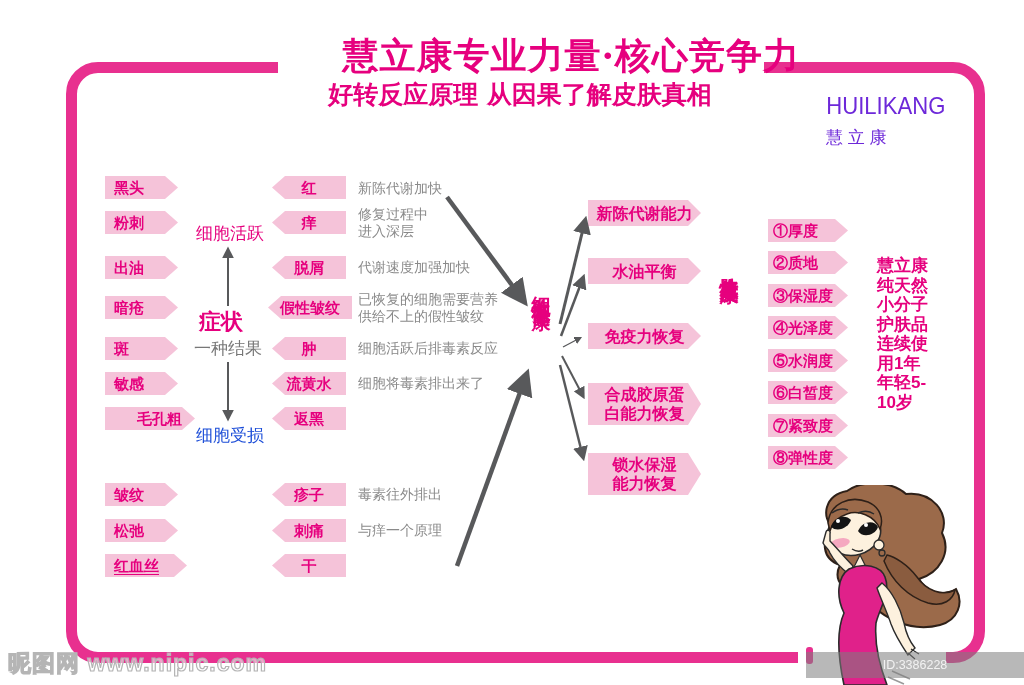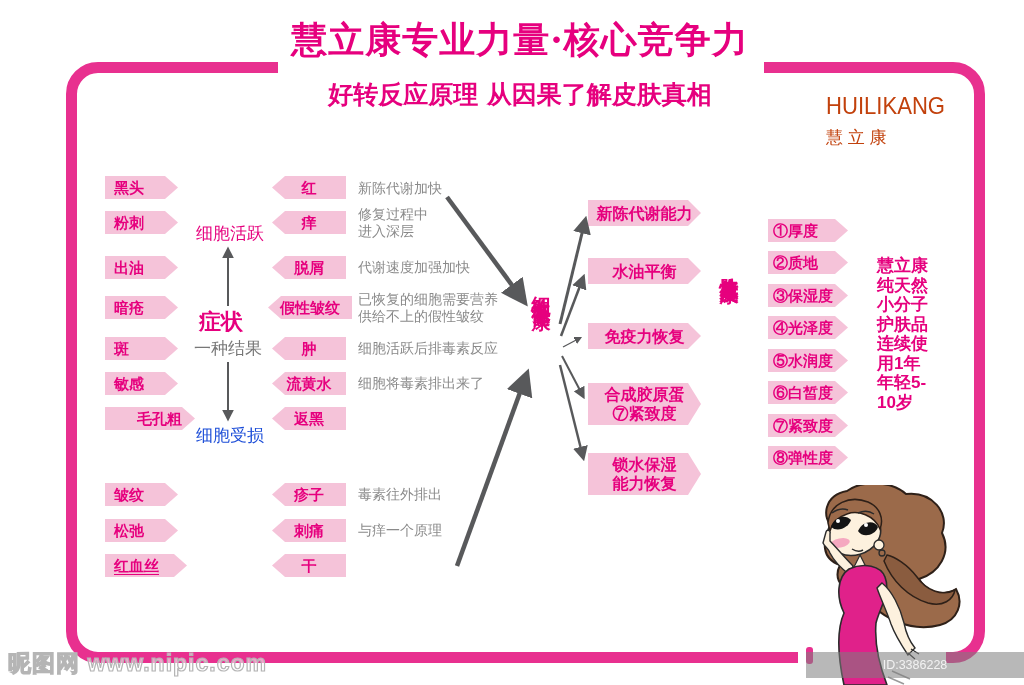--- a/index.html
+++ b/index.html
@@ -9,29 +9,29 @@
   
   .frame{position:absolute;left:66px;top:62px;width:919px;height:601px;
          border:11px solid #e8308f;border-radius:32px;box-sizing:border-box;z-index:1;}
   .frame-gap{position:absolute;background:#fff;z-index:2;}
   .gap-title{left:278px;top:54px;width:486px;height:26px;}
   .gap-girl{left:798px;top:640px;width:148px;height:28px;}
   .frame-dash{position:absolute;left:806px;top:647px;width:7px;height:17px;background:#e8308f;
               border-radius:3px;z-index:2;}
 
   
-  .title{position:absolute;left:240px;top:16px;width:560px;text-align:center;z-index:3;
+  .title{position:absolute;left:240px;top:32px;width:560px;text-align:right;z-index:3;
          font-family:"DejaVu Serif","Liberation Serif",serif;font-weight:bold;
          font-size:36px;color:#e6007e;letter-spacing:1px;}
   .subtitle{position:absolute;left:240px;top:78px;width:560px;text-align:center;z-index:3;
          font-family:"DejaVu Serif","Liberation Serif",serif;font-weight:bold;
          font-size:25px;color:#e6007e;}
 
   
-  .logo{position:absolute;left:826px;top:92px;width:130px;z-index:3;color:#c2410c;}
+  .logo{position:absolute;left:826px;top:92px;width:130px;z-index:3;color:#6d28d9;text-align:center;}
   .logo-latin{font-size:24px;letter-spacing:0;transform:scaleX(.92);transform-origin:left;
               font-family:"Liberation Sans",sans-serif;}
   .logo-cjk{display:flex;justify-content:space-between;width:118px;margin-top:6px;
             font-size:17px;}
 
   
   .flag{position:absolute;height:23px;background:#f5c3d9;color:#e6007e;font-weight:bold;
         font-size:15px;line-height:23px;z-index:3;box-sizing:border-box;}
   .point-r{clip-path:polygon(0 0,calc(100% - 13px) 0,100% 50%,calc(100% - 13px) 100%,0 100%);}
   .point-l{clip-path:polygon(13px 0,100% 0,100% 100%,13px 100%,0 50%);}
@@ -154,21 +154,21 @@
   <div class="rdesc rd7">毒素往外排出</div>
   <div class="rdesc rd8">与痒一个原理</div>
 
   <div class="vtext center-v">细胞恢复健康</div>
   <div class="vtext right-v">皮肤恢复八度健康</div>
 
   <div class="recflag rf0">新陈代谢能力</div>
   <div class="recflag rf1">水油平衡</div>
   <div class="recflag rf2">免疫力恢复</div>
   <div class="recflag rf3">合成胶原蛋
-⑦紧致度</div>
+白能力恢复</div>
   <div class="recflag rf4">锁水保湿
 能力恢复</div>
 
   <div class="flag point-r dflag d0">①厚度</div>
   <div class="flag point-r dflag d1">②质地</div>
   <div class="flag point-r dflag d2">③保湿度</div>
   <div class="flag point-r dflag d3">④光泽度</div>
   <div class="flag point-r dflag d4">⑤水润度</div>
   <div class="flag point-r dflag d5">⑥白皙度</div>
   <div class="flag point-r dflag d6">⑦紧致度</div>

